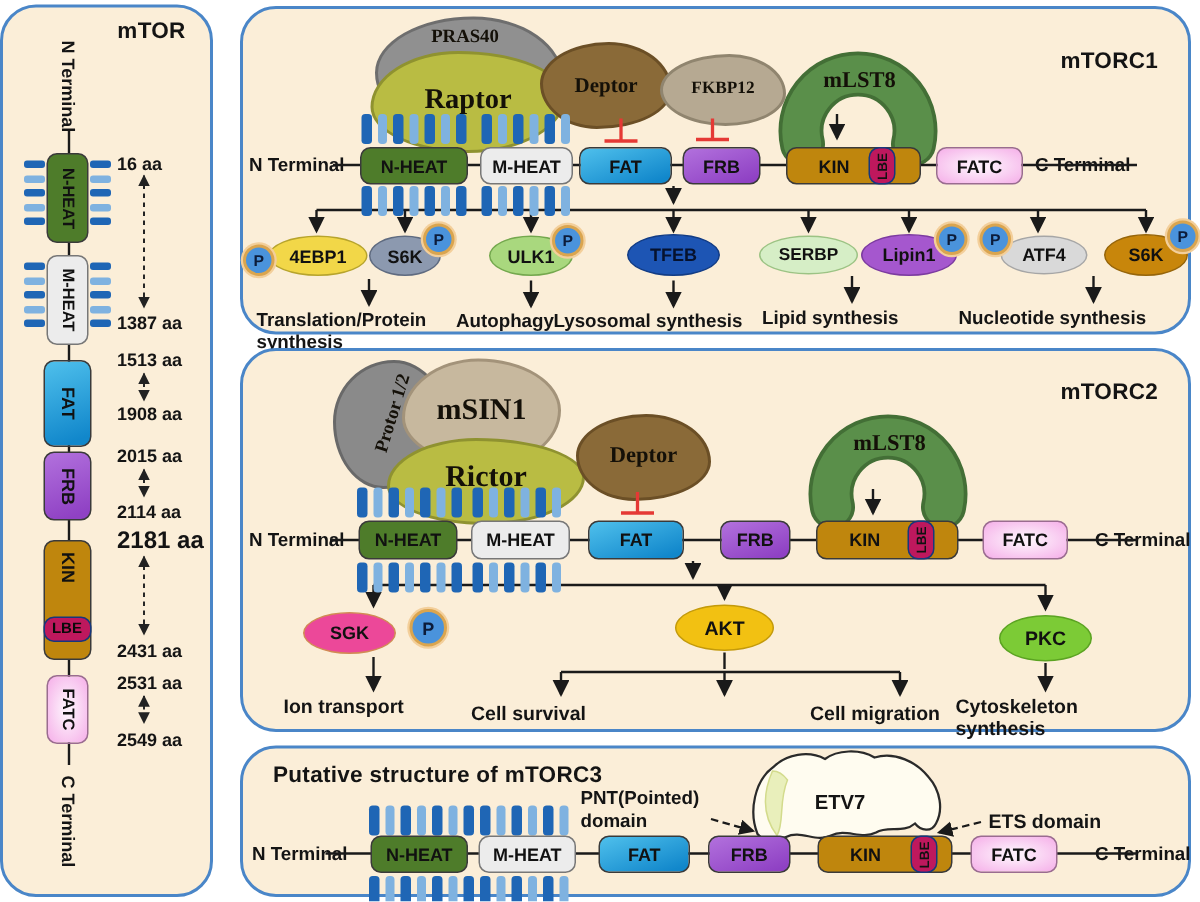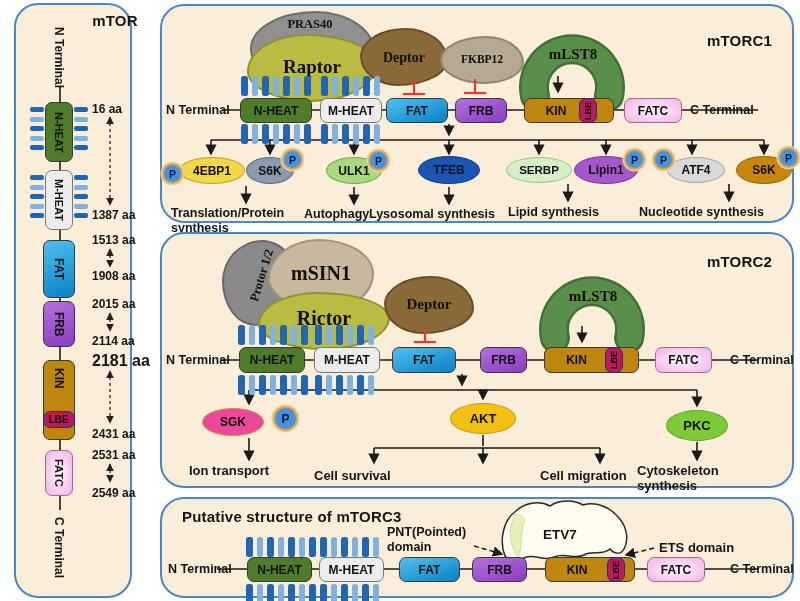--- a/index.html
+++ b/index.html
@@ -42,21 +42,21 @@
   svg .w{stroke:#1a1a1a;stroke-width:1.6;fill:none;}
   svg .r{stroke:#e53935;stroke-width:2.2;fill:none;}
   svg .dsh{stroke:#1a1a1a;stroke-width:1.5;stroke-dasharray:5 3;fill:none;}
   svg .dash{stroke:#222;stroke-width:1.3;stroke-dasharray:3 3;fill:none;}
 </style>
 </head>
 <body>
 
 <div id="stage">
 
-  <div class="panel" style="left:14px;top:3px;width:118px;height:595px;text-decoration:underline;">
+  <div class="panel" style="left:0;top:3px;width:142px;height:595px;text-decoration:underline;">
     <svg class="wires" width="138" height="591" viewBox="0 0 138 591">
       <defs>
         <marker id="Lah" markerWidth="7" markerHeight="7" refX="5.5" refY="3" orient="auto-start-reverse">
           <path d="M0,0 L6,3 L0,6 z" fill="#222"></path>
         </marker>
       </defs>
       <line class="w" x1="44" y1="82" x2="44" y2="505"></line>
       <line class="dash" x1="94" y1="112" x2="94" y2="200" marker-start="url(#Lah)" marker-end="url(#Lah)"></line>
       <line class="dash" x1="94" y1="244" x2="94" y2="262" marker-start="url(#Lah)" marker-end="url(#Lah)"></line>
       <line class="dash" x1="94" y1="308" x2="94" y2="326" marker-start="url(#Lah)" marker-end="url(#Lah)"></line>

